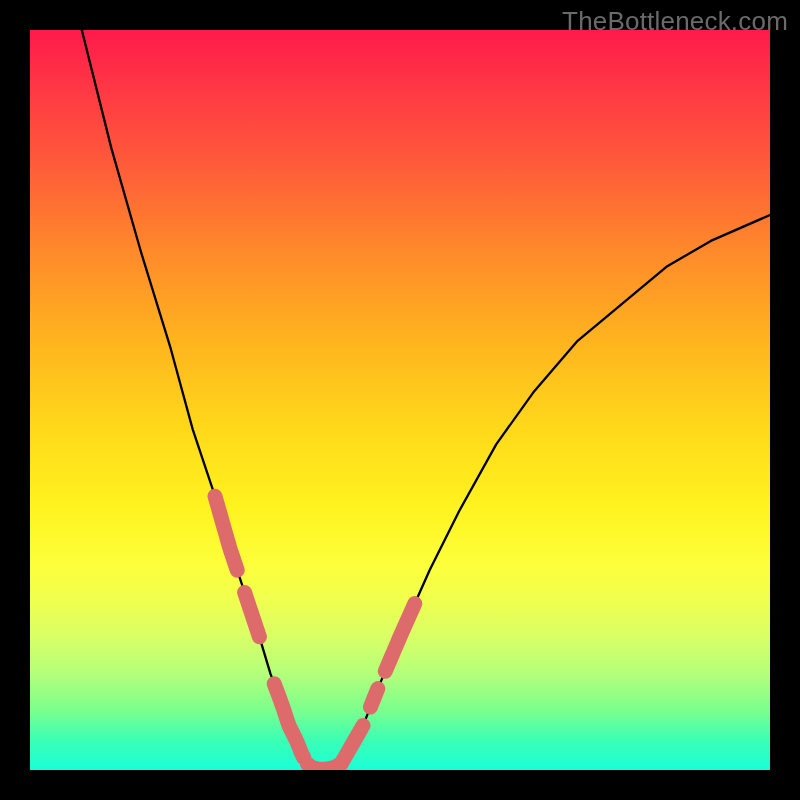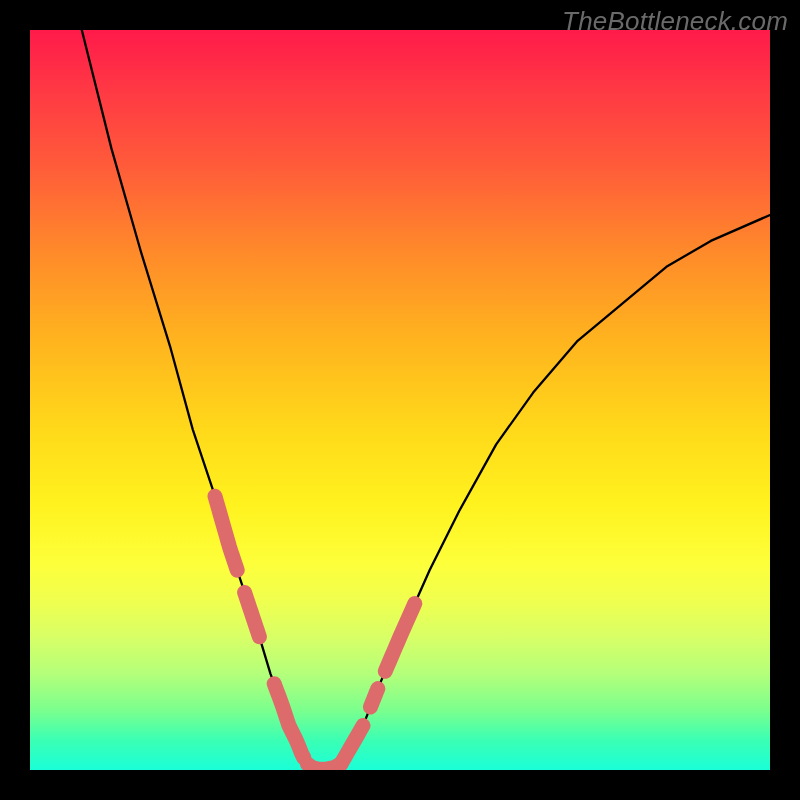--- a/index.html
+++ b/index.html
@@ -30,21 +30,20 @@
       #3affb4 96%,
       #1affd8 100%);
   }
   .watermark {
     position: absolute;
     top: 6px; right: 12px;
     font-family: Arial, Helvetica, sans-serif;
     font-size: 26px;
     color: #6a6a6a;
     letter-spacing: 0.2px;
-    font-style: italic;
   }
   svg.curves {
     position: absolute;
     left: 0; top: 0;
     width: 740px; height: 740px;
   }
   .curve {
     fill: none;
     stroke: #000;
     stroke-width: 2.3;

